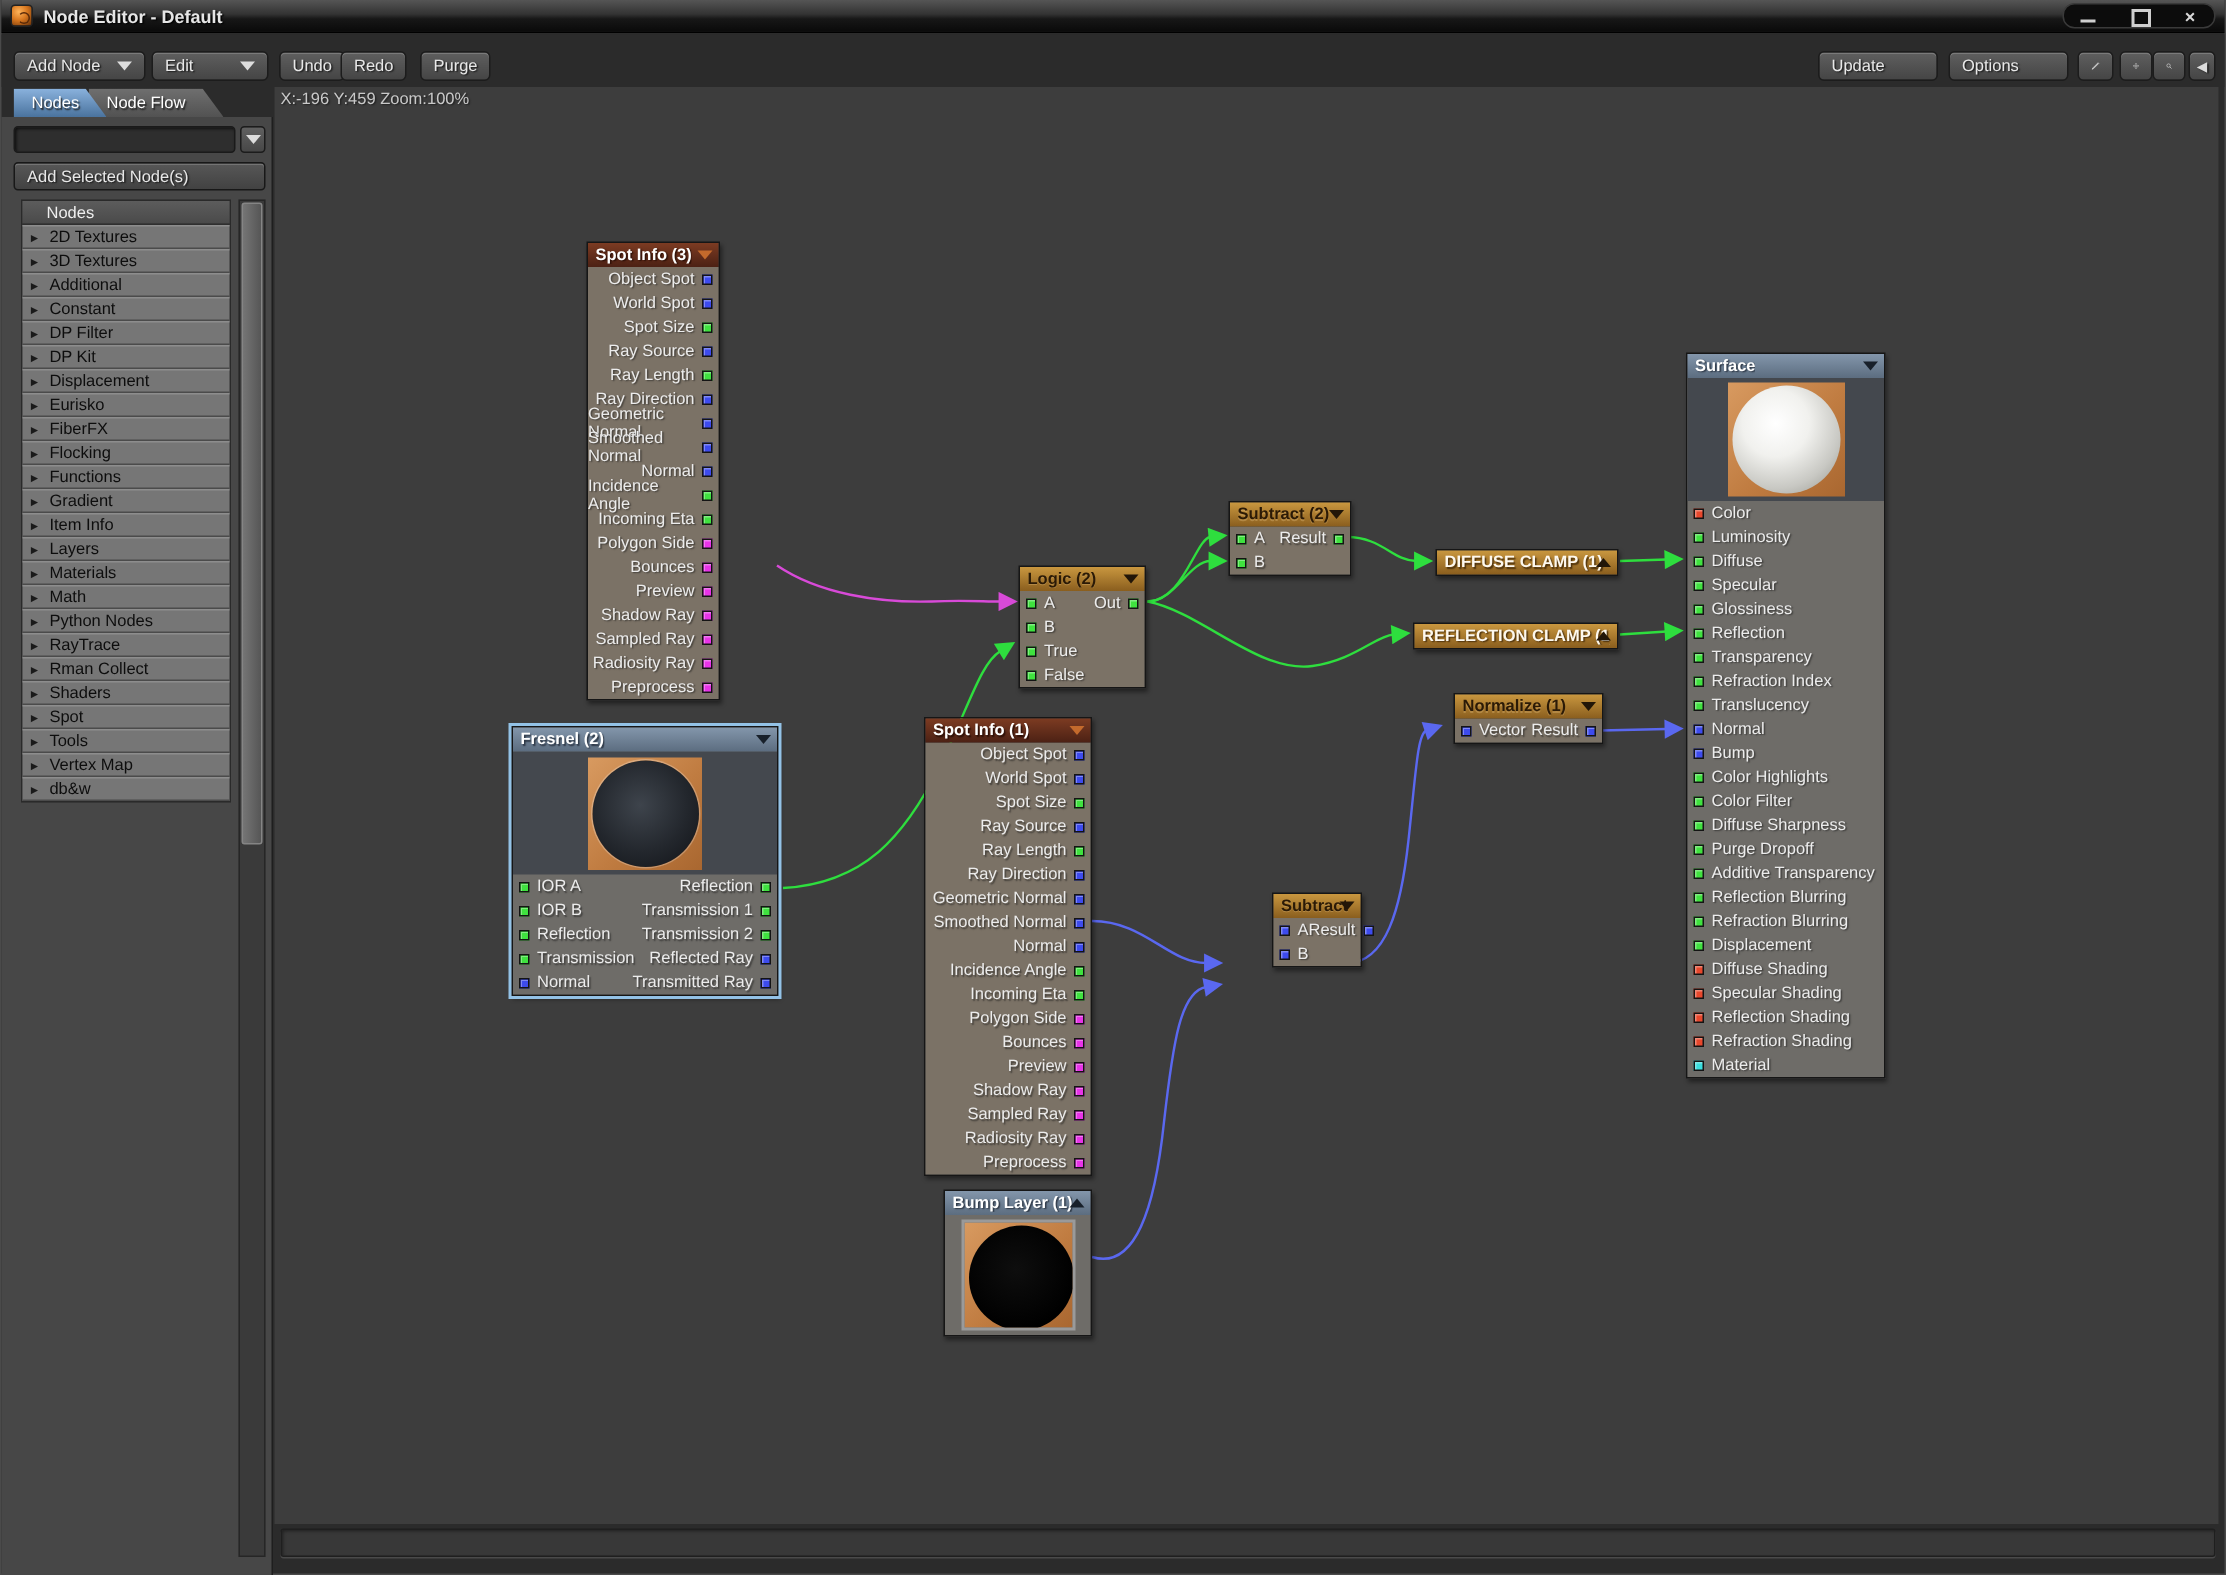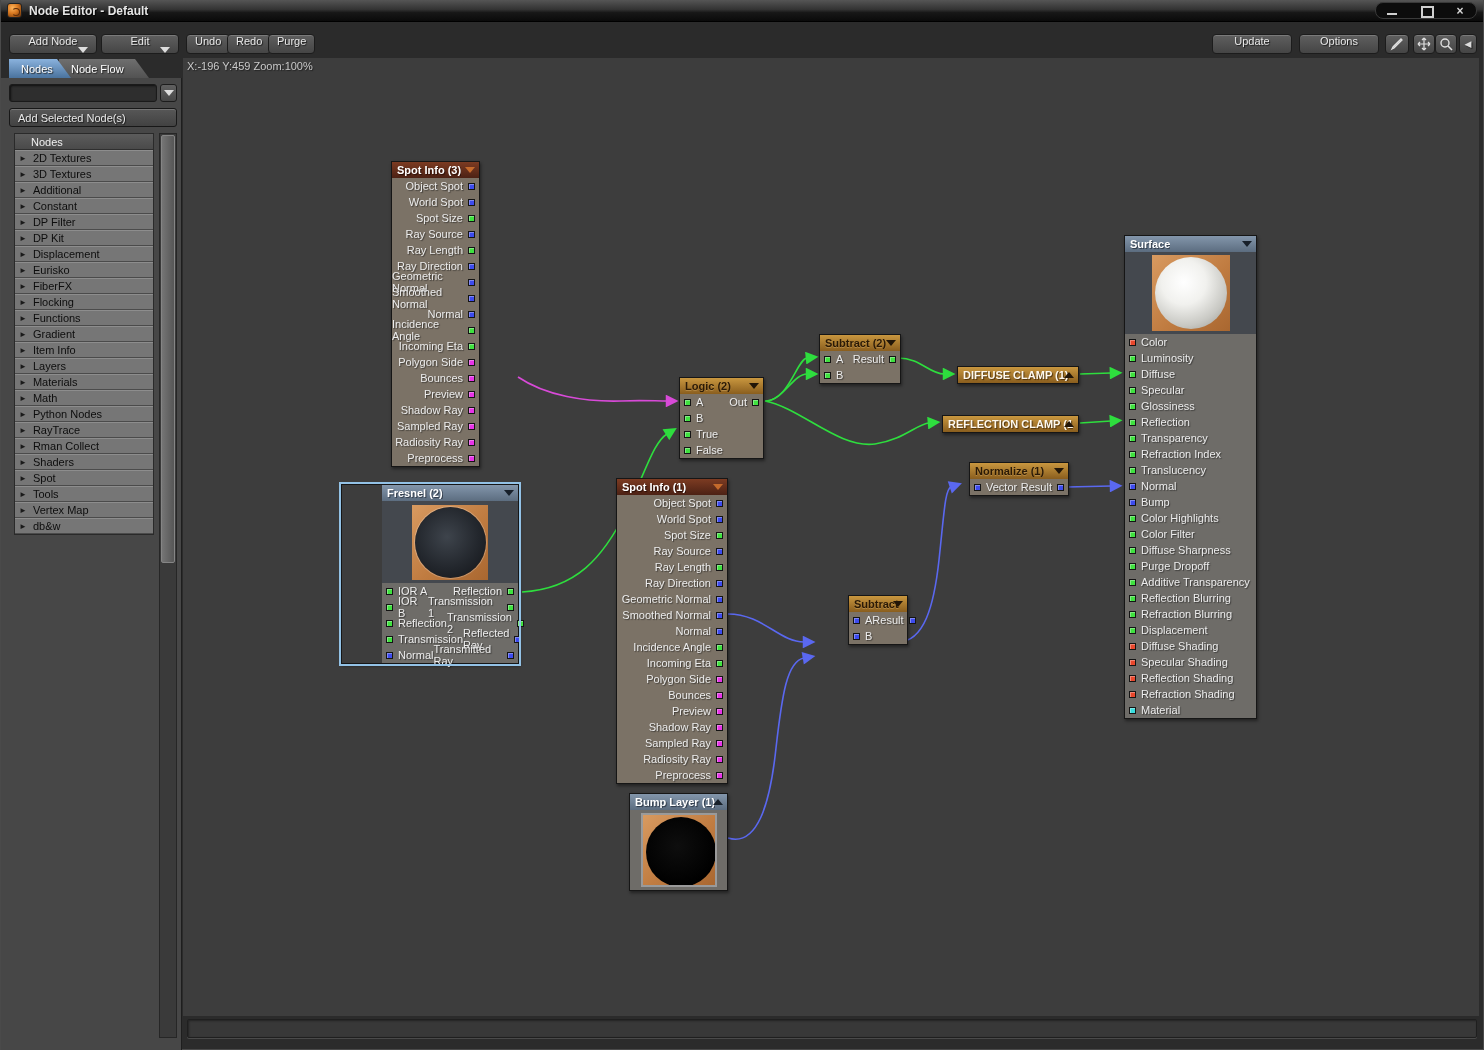--- a/index.html
+++ b/index.html
@@ -22,21 +22,21 @@
   .wc { width:12px; height:10px; position:relative; cursor:pointer; }
   .wc-min:after { content:""; position:absolute; left:1px; bottom:1px; width:10px; height:2px; background:#cfcfcf; }
   .wc-max:after { content:""; position:absolute; left:1px; top:0; width:9px; height:8px; border:2px solid #cfcfcf; }
   .wc-close { color:#d8d8d8; font-size:12px; font-weight:bold; line-height:10px; text-align:center; }
 
   
   .toolbar { position:absolute; left:0; top:23px; width:100%; height:35px; background:#2b2b2b; }
   .tbtn { position:absolute; top:11px; height:20px; background:linear-gradient(#5f5f5f,#454545);
     border:1px solid #1c1c1c; box-shadow:inset 0 1px 0 #7a7a7a; border-radius:4px;
     color:#e8e8e8; font-size:11px; display:flex; align-items:center; padding:0 8px; cursor:pointer;
-    text-shadow:1px 1px 1px #1a1a1a;flex-direction:column; }
+    text-shadow:1px 1px 1px #1a1a1a; }
   .tri-down { width:0; height:0; border-left:5px solid transparent; border-right:5px solid transparent;
     border-top:6px solid #ddd; margin-left:auto; }
   .icon-btn { justify-content:center; }
   .icon-btn svg { display:block; }
 
   
   .tabs { position:absolute; left:8px; top:59px; height:19px; }
   .tab { position:absolute; top:0; height:19px; color:#fff; font-size:11px; display:flex; align-items:center;
     padding:0 10px 0 12px; clip-path:polygon(0 0, calc(100% - 14px) 0, 100% 100%, 0 100%); cursor:pointer;
     text-shadow:1px 1px 1px #222; }
@@ -63,21 +63,21 @@
   .vthumb { position:absolute; left:1px; top:1px; width:14px; height:428px; background:linear-gradient(90deg,#757575,#565656);
     border:1px solid #858585; border-radius:2px; cursor:grab; }
 
   
   .canvas { position:absolute; left:182px; top:58px; width:1296px; height:958px; background:#3d3d3d; overflow:hidden; }
   .status { position:absolute; left:4px; top:2px; color:#c9c9c9; font-size:11px; text-shadow:1px 1px 1px #222; }
   svg.wires { position:absolute; left:-182px; top:-58px; width:1484px; height:1050px; pointer-events:none; }
 
   
   .node { position:absolute; border:1px solid #161616; box-shadow:1px 2px 3px rgba(0,0,0,.45); font-size:11px; }
-  .node.selected { outline:2px solid #93c2e6;padding-left:40px; }
+  .node.selected { outline:2px solid #93c2e6; }
   .ntitle { height:16px; display:flex; align-items:center; padding:0 5px; font-weight:bold; position:relative; }
   .ntitle .ttext { white-space:nowrap; overflow:hidden; }
   .t-maroon { background:linear-gradient(#7c3b22,#4c2114); color:#fff; text-shadow:1px 1px 1px #2a0e06; }
   .t-orange { background:linear-gradient(#c9973f,#8a5e1e); color:#2b1a06; text-shadow:0 1px 0 rgba(255,220,160,.25); }
   .t-orangec { background:linear-gradient(#c9973f,#8a5e1e); color:#fdf8ee; text-shadow:1px 1px 1px #4a2f0a; }
   .t-steel { background:linear-gradient(#8396ab,#5c6d80); color:#fff; text-shadow:1px 1px 1px #2a3442;text-align:right; }
   .ntri { position:absolute; right:4px; top:5px; width:0; height:0; border-left:5px solid transparent; border-right:5px solid transparent; cursor:pointer; }
   .ntri.down { border-top:6px solid #221608; }
   .ntri.up { border-bottom:6px solid #221608; }
   .t-maroon .ntri.down { border-top-color:#c46a2c; }
@@ -124,21 +124,21 @@
     <div class="tbtn" style="left:100px; width:78px;">
       <span>Edit</span>
       <span class="tri-down"></span>
     </div>
     <div class="tbtn" style="left:185px;">
         <span>Undo</span>
       </div>
     <div class="tbtn" style="left:226px;">
         <span>Redo</span>
       </div>
-    <div class="tbtn" style="left:267px;">
+    <div class="tbtn" style="left:279px;">
         <span>Purge</span>
       </div>
     <div class="tbtn" style="left:1211px; width:80px;">
         <span>Update</span>
       </div>
     <div class="tbtn" style="left:1298px; width:80px;">
         <span>Options</span>
       </div>
     <div class="tbtn icon-btn" style="left:1384px; width:24px;">
       <svg width="14" height="14" viewBox="0 0 14 14">

